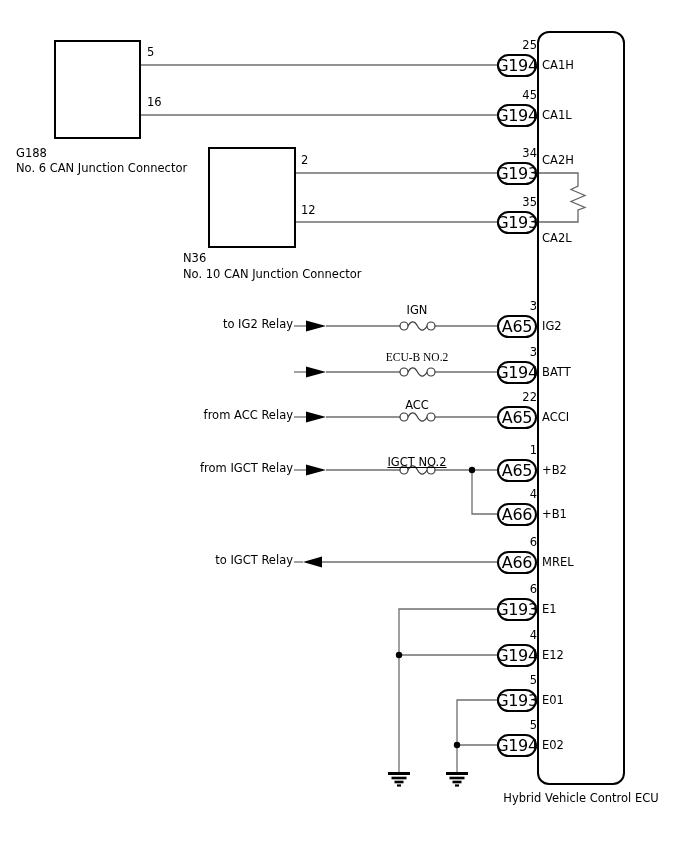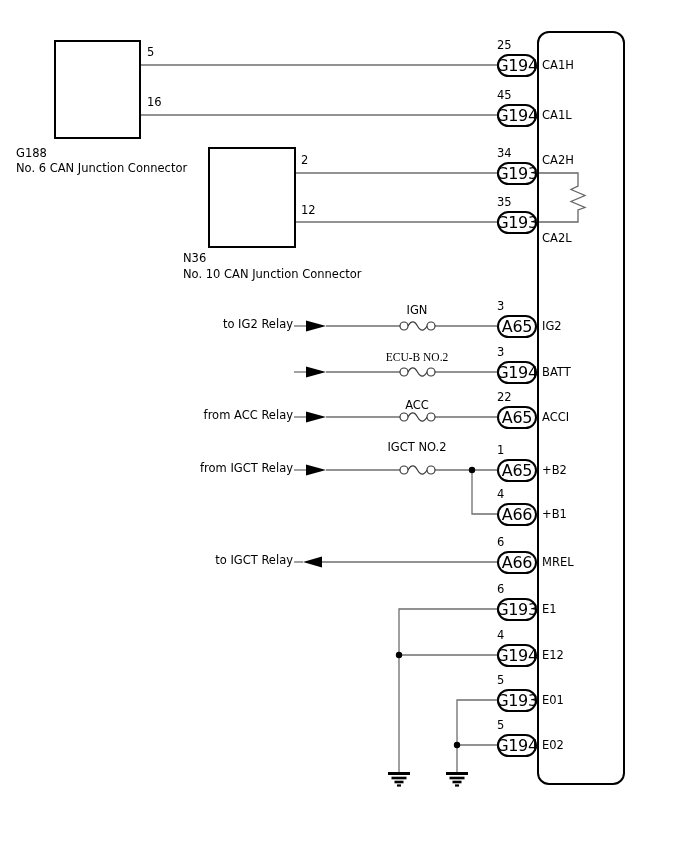--- a/index.html
+++ b/index.html
@@ -1,21 +1,21 @@
 <!DOCTYPE html>
 <html><head>
 <meta charset="utf-8">
 <style>
   html,body { margin:0; padding:0; background:#ffffff; }
   .canvas {
     position:relative; width:688px; height:852px; background:#ffffff;
     font-family:"DejaVu Sans","Liberation Sans",sans-serif; color:#000; overflow:hidden;
   }
   .t { position:absolute; font-size:11.5px; line-height:14px; white-space:nowrap; }
-  .num { width:40px; text-align:left; }
+  .num { width:40px; text-align:right; }
   .fuse-lbl { width:90px; text-align:center; }
   .ext-lbl { width:210px; text-align:right; }
   .caption { width:202px; text-align:center; }
   .oval {
     position:absolute; width:40px; height:23px; box-sizing:border-box;
     border:2px solid #000; border-radius:12px; background:#fff;
     display:flex; align-items:center; justify-content:center;
     font-size:16px; letter-spacing:-0.3px;
   }
   .box { position:absolute; box-sizing:border-box; border:2px solid #000; background:transparent; }
@@ -125,21 +125,21 @@
   <div class="t" style="left:183px; top:267px;">No. 10 CAN Junction Connector</div>
 
   <div class="t ext-lbl" style="left:83px; top:317px;">to IG2 Relay</div>
   <div class="t ext-lbl" style="left:83px; top:408px;">from ACC Relay</div>
   <div class="t ext-lbl" style="left:83px; top:461px;">from IGCT Relay</div>
   <div class="t ext-lbl" style="left:83px; top:553px;">to IGCT Relay</div>
 
   <div class="t fuse-lbl" style="left:372px; top:303px;">IGN</div>
   <div class="t fuse-lbl" style="left:372px; top:350px;font-family:Liberation Serif, serif;">ECU-B NO.2</div>
   <div class="t fuse-lbl" style="left:372px; top:398px;">ACC</div>
-  <div class="t fuse-lbl" style="left:372px; top:440px;">IGCT NO.2</div>
+  <div class="t fuse-lbl" style="left:372px; top:455px;text-decoration:underline;">IGCT NO.2</div>
 
   <div class="t num" style="left:497px; top:38px;">25</div>
   <div class="oval" style="left:497px; top:53.5px;">
       <span>G194</span>
     </div>
   <div class="t" style="left:542px; top:58px;">CA1H</div>
 
   <div class="t num" style="left:497px; top:88px;">45</div>
   <div class="oval" style="left:497px; top:103.5px;">
       <span>G194</span>
@@ -211,14 +211,15 @@
       <span>G193</span>
     </div>
   <div class="t" style="left:542px; top:693px;">E01</div>
 
   <div class="t num" style="left:497px; top:718px;">5</div>
   <div class="oval" style="left:497px; top:733.5px;">
       <span>G194</span>
     </div>
   <div class="t" style="left:542px; top:738px;">E02</div>
 
+  <div class="t caption" style="left:480px; top:791px;">Hybrid Vehicle Control ECU</div>
 
 </div>
 
 </body></html>

